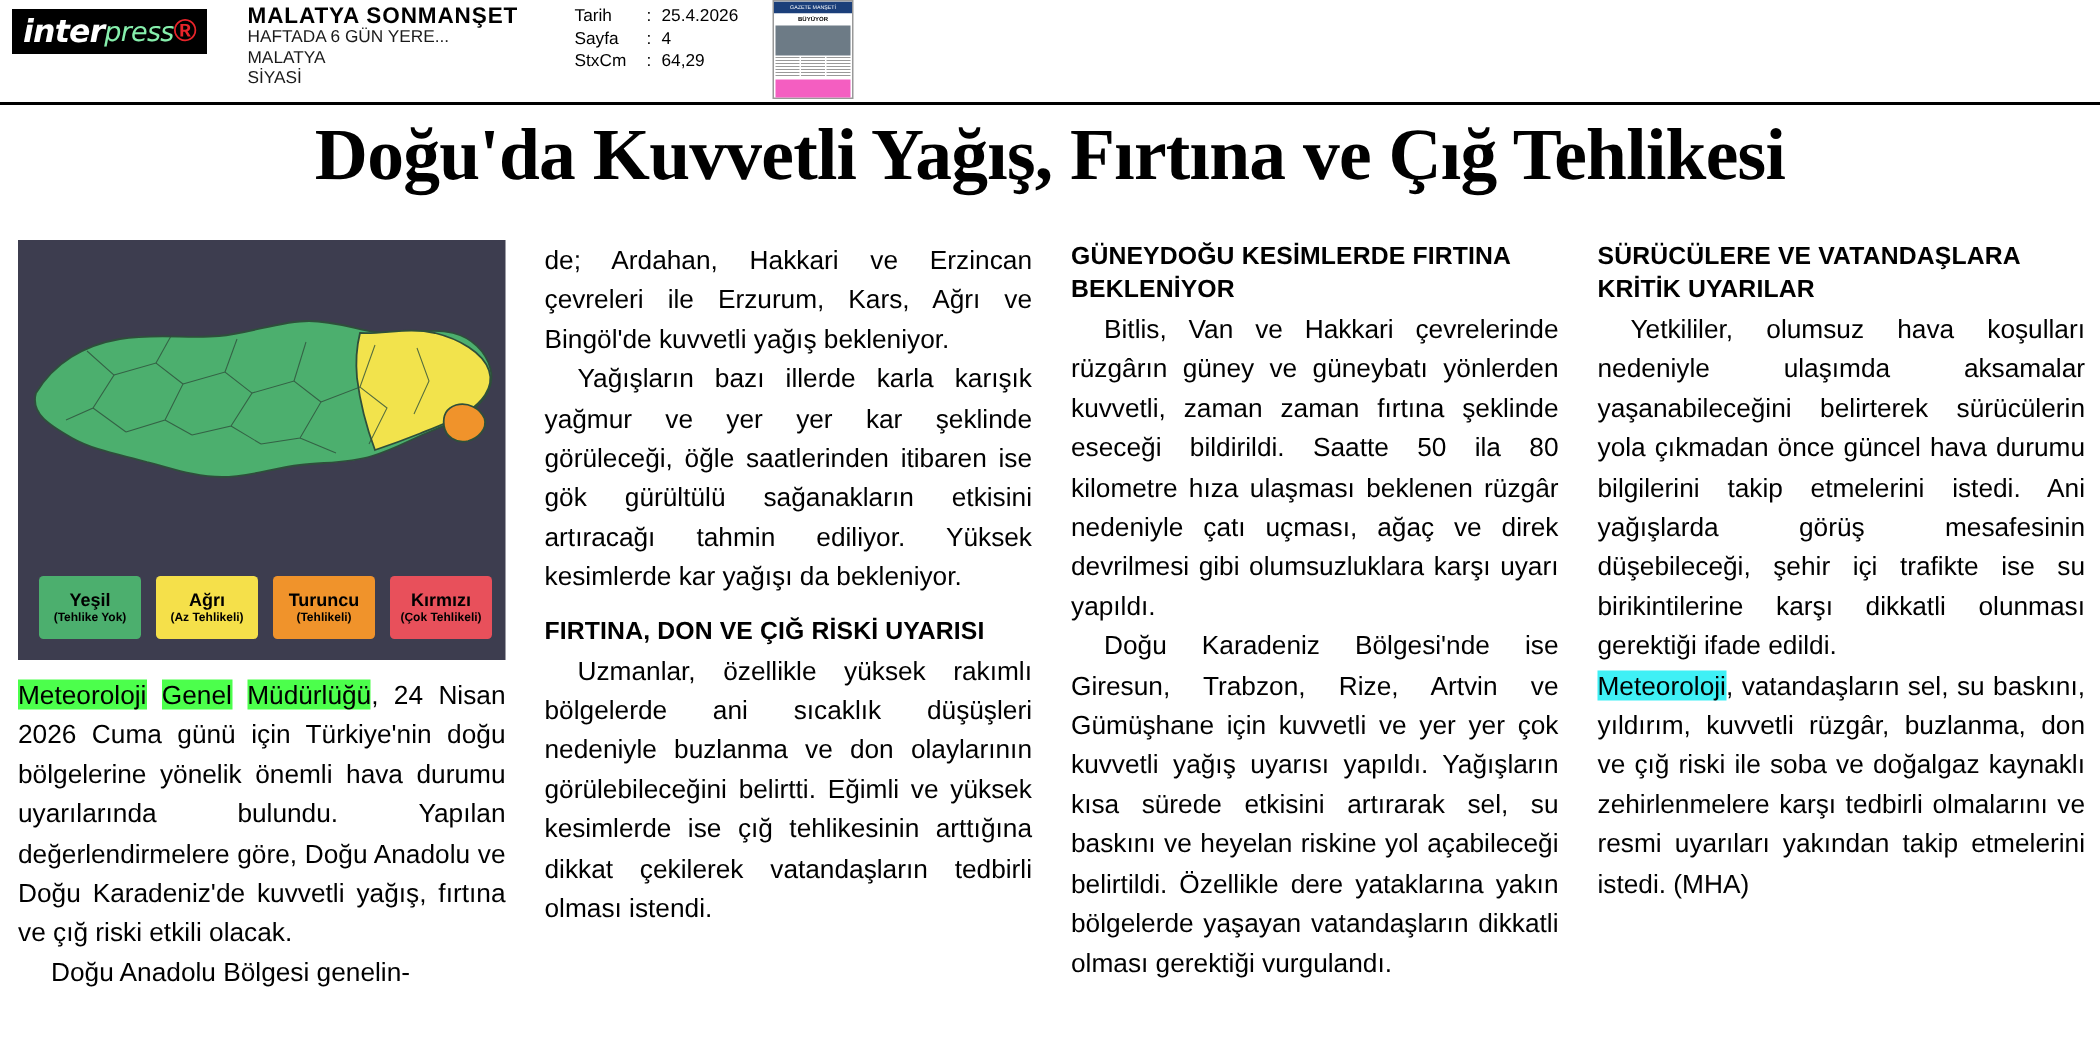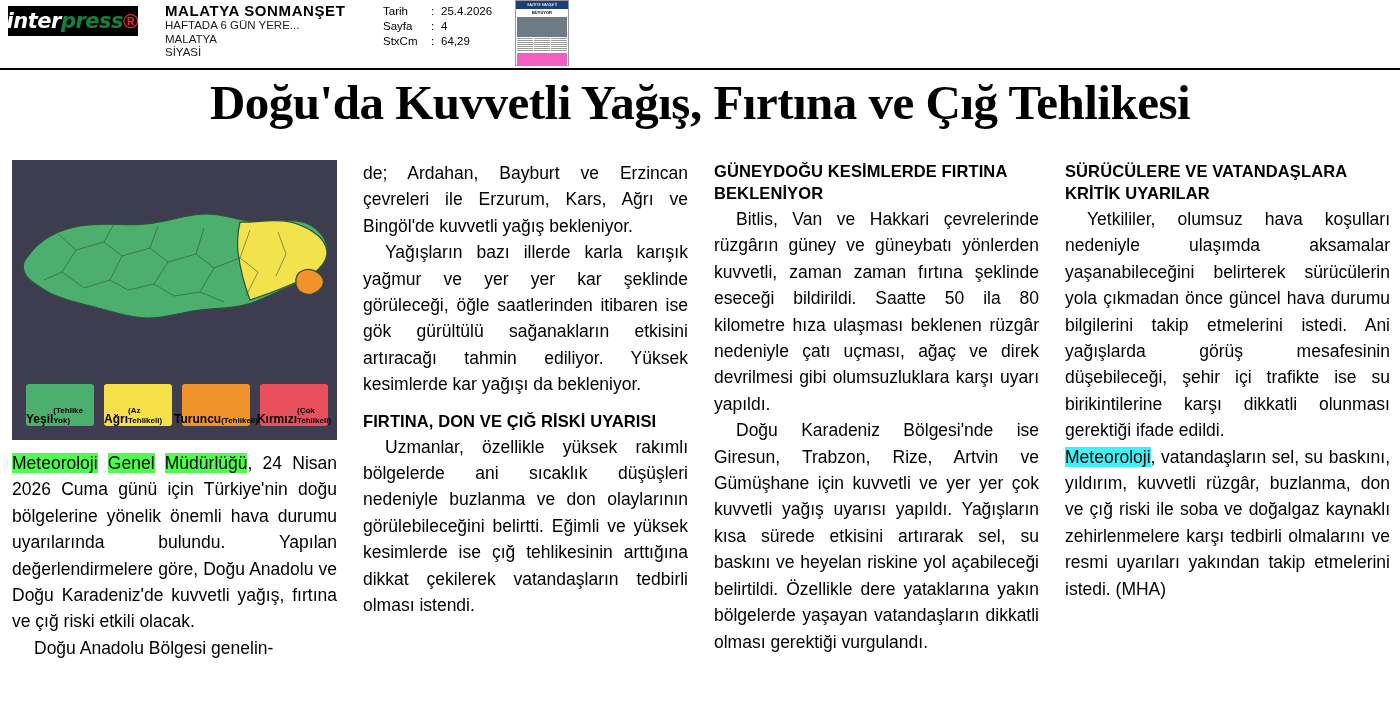--- a/index.html
+++ b/index.html
@@ -24,34 +24,34 @@
   }
   .logo {
     position: absolute;
     left: 8px;
     top: 6px;
     width: 130px;
     height: 30px;
     background: #000000;
     display: flex;
     align-items: center;
-    justify-content: flex-end;
+    justify-content: center;
     letter-spacing: -0.5px;
   }
   .logo .inter {
     color: #ffffff;
     font-size: 21px;
     font-weight: bold;
     font-style: italic;
     font-family: "DejaVu Sans", sans-serif;
   }
   .logo .press {
-    color: #15803d;
-    font-size: 21px;
-    font-weight: bold;
+    color: #86efac;
+    font-size: 18px;
+    font-weight: normal;
     font-style: italic;
     font-family: "DejaVu Sans", sans-serif;
   }
   .logo .dot {
     color: #e8242a;
     font-size: 21px;
     font-weight: bold;
   }
 
   .pub-block {
@@ -230,22 +230,22 @@
     left: 14px;
     bottom: 14px;
     display: flex;
     gap: 10px;
   }
   .legend-item {
     width: 68px;
     height: 42px;
     border-radius: 3px;
     display: flex;
-    flex-direction: row;
-    align-items: flex-end;
+    flex-direction: column;
+    align-items: center;
     justify-content: center;
     color: #000;
   }
   .legend-item .lg-title {
     font-size: 12px;
     font-weight: bold;
     line-height: 14px;
   }
   .legend-item .lg-sub {
     font-size: 8px;
@@ -356,21 +356,21 @@
           <span class="lg-sub">(Çok Tehlikeli)</span>
         </div>
       </div>
     </div>
 
     <p class="lead"><span class="hl-green">Meteoroloji</span> <span class="hl-green">Genel</span> <span class="hl-green">Müdürlüğü</span><span>, 24 Nisan 2026 Cuma günü için Türkiye'nin doğu bölgelerine yönelik önemli hava durumu uyarılarında bulundu. Yapılan değerlendirmelere göre, Doğu Anadolu ve Doğu Karadeniz'de kuvvetli yağış, fırtına ve çığ riski etkili olacak.</span></p>
     <p class="indent">Doğu Anadolu Bölgesi genelin-</p>
   </div>
 
   <div class="col">
-    <p>de; Ardahan, Bayburt ve Erzincan çevreleri ile Erzurum, Kars, Ağrı ve Bingöl'de kuvvetli yağış bekleniyor.</p>
+    <p>de; Ardahan, Hakkari ve Erzincan çevreleri ile Erzurum, Kars, Ağrı ve Bingöl'de kuvvetli yağış bekleniyor.</p>
     <p class="indent">Yağışların bazı illerde karla karışık yağmur ve yer yer kar şeklinde görüleceği, öğle saatlerinden itibaren ise gök gürültülü sağanakların etkisini artıracağı tahmin ediliyor. Yüksek kesimlerde kar yağışı da bekleniyor.</p>
     <div class="gap-sm"></div>
     <div class="subhead">FIRTINA, DON VE ÇIĞ RİSKİ UYARISI</div>
     <p class="indent">Uzmanlar, özellikle yüksek rakımlı bölgelerde ani sıcaklık düşüşleri nedeniyle buzlanma ve don olaylarının görülebileceğini belirtti. Eğimli ve yüksek kesimlerde ise çığ tehlikesinin arttığına dikkat çekilerek vatandaşların tedbirli olması istendi.</p>
   </div>
 
   <div class="col">
     <div class="subhead">GÜNEYDOĞU KESİMLERDE FIRTINA BEKLENİYOR</div>
     <p class="indent">Bitlis, Van ve Hakkari çevrelerinde rüzgârın güney ve güneybatı yönlerden kuvvetli, zaman zaman fırtına şeklinde eseceği bildirildi. Saatte 50 ila 80 kilometre hıza ulaşması beklenen rüzgâr nedeniyle çatı uçması, ağaç ve direk devrilmesi gibi olumsuzluklara karşı uyarı yapıldı.</p>
     <p class="indent">Doğu Karadeniz Bölgesi'nde ise Giresun, Trabzon, Rize, Artvin ve Gümüşhane için kuvvetli ve yer yer çok kuvvetli yağış uyarısı yapıldı. Yağışların kısa sürede etkisini artırarak sel, su baskını ve heyelan riskine yol açabileceği belirtildi. Özellikle dere yataklarına yakın bölgelerde yaşayan vatandaşların dikkatli olması gerektiği vurgulandı.</p>

